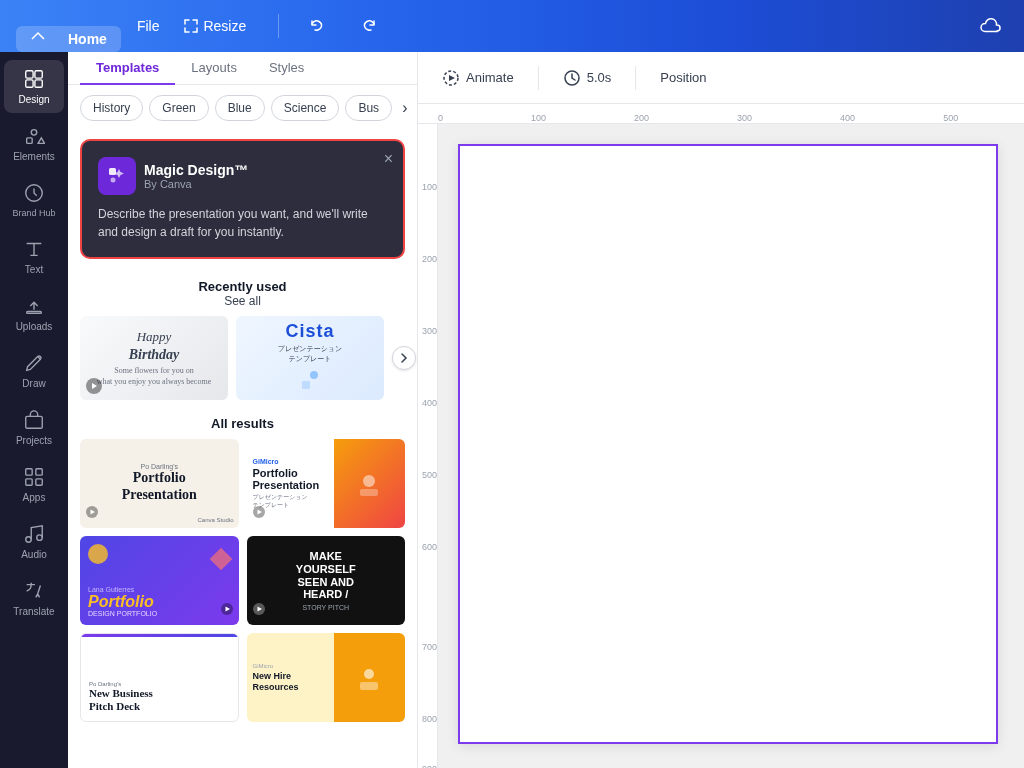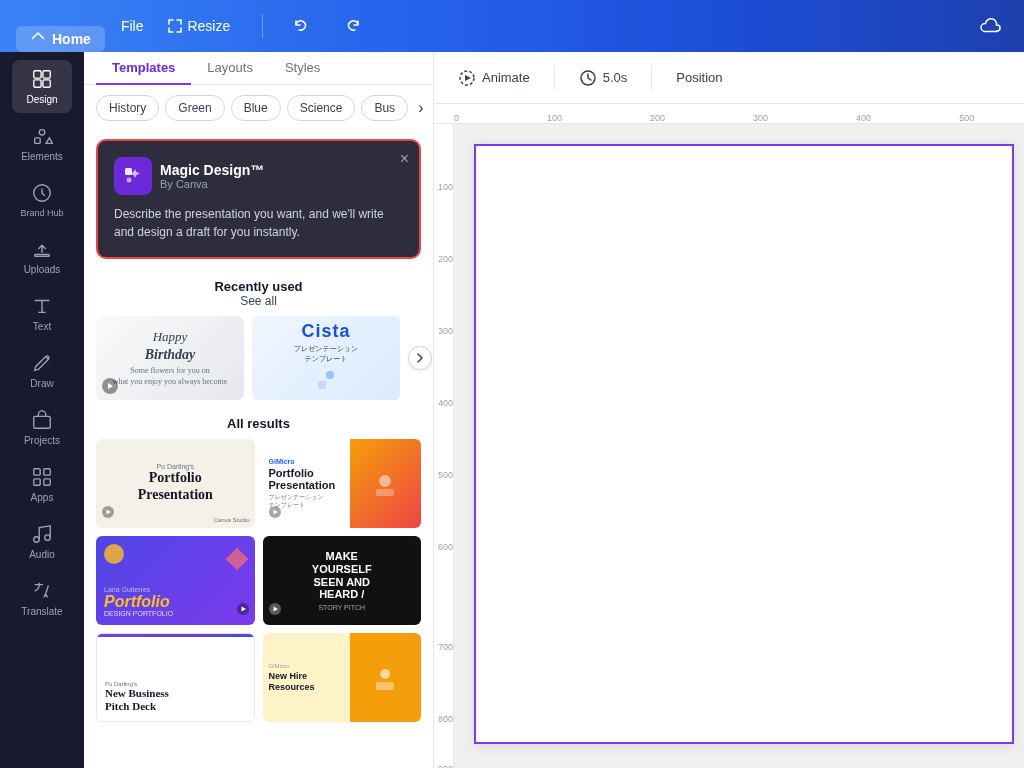--- a/index.html
+++ b/index.html
@@ -5,34 +5,34 @@
     * { box-sizing: border-box; margin: 0; padding: 0; }
     body { font-family: -apple-system, BlinkMacSystemFont, 'Segoe UI', sans-serif; width: 1024px; height: 768px; overflow: hidden; display: flex; flex-direction: column; }
 
     
     #topbar {
       height: 52px;
       background: linear-gradient(90deg, #3b82f6 0%, #2563eb 40%, #1d4ed8 70%, #1e40af 100%);
       display: flex; align-items: center; padding: 0 16px; gap: 20px; flex-shrink: 0;
     }
     .topbar-left { display: flex; align-items: center; gap: 8px; }
-    .topbar-nav-btn { background: rgba(255,255,255,0.2); border: none; border-radius: 6px; color: white; padding: 5px 14px; font-size: 14px; font-weight: 600; cursor: pointer; display: flex; align-items: flex-start; gap: 6px; margin-top: 26px; }
+    .topbar-nav-btn { background: rgba(255,255,255,0.2); border: none; border-radius: 6px; color: white; padding: 5px 14px; font-size: 14px; font-weight: 600; cursor: pointer; display: flex; align-items: flex-start; gap: 22px; margin-top: 26px; }
     .topbar-nav-btn svg { width: 16px; height: 16px; }
     .topbar-menu-btn { background: none; border: none; color: white; font-size: 14px; font-weight: 500; cursor: pointer; padding: 5px 8px; }
     .topbar-resize-btn { background: none; border: none; color: white; font-size: 14px; font-weight: 500; cursor: pointer; padding: 5px 8px; display: flex; align-items: center; gap: 4px; }
     .topbar-divider { width: 1px; height: 24px; background: rgba(255,255,255,0.3); margin: 0 4px; }
     .topbar-action-btn { background: none; border: none; color: white; cursor: pointer; padding: 5px; display: flex; align-items: center; }
     .topbar-cloud { margin-left: auto; }
 
     
     #main { display: flex; flex: 1; overflow: hidden; }
 
     
     #icon-sidebar {
-      width: 84px; background: #1a1a2e; display: flex; flex-direction: column; align-items: center;
+      width: 68px; background: #1a1a2e; display: flex; flex-direction: column; align-items: center;
       padding: 8px 0; gap: 4px; flex-shrink: 0;
     }
     .icon-item {
       display: flex; flex-direction: column; align-items: center; justify-content: center;
       width: 60px; padding: 8px 4px; border-radius: 8px; cursor: pointer; gap: 4px;
       color: #9ca3af; font-size: 10px;
     }
     .icon-item.active { color: #fff; background: rgba(255,255,255,0.12); }
     .icon-item svg { width: 22px; height: 22px; }
     .icon-item span { font-size: 10px; text-align: center; }
@@ -241,31 +241,31 @@
     <div class="icon-item">
       <svg viewBox="0 0 24 24" fill="none" stroke="currentColor" stroke-width="1.5">
         <circle cx="12" cy="12" r="9"></circle>
           <path d="M12 7v5l3 3"></path>
       </svg>
       <span style="font-size:9px;">Brand Hub</span>
     </div>
 
     <div class="icon-item">
       <svg viewBox="0 0 24 24" fill="none" stroke="currentColor" stroke-width="1.5">
+        <path d="M4 6h16M12 6v13M8 19h8"></path>
+      </svg>
+      <span>Text</span>
+    </div>
+
+    <div class="icon-item">
+      <svg viewBox="0 0 24 24" fill="none" stroke="currentColor" stroke-width="1.5">
         <path d="M12 16V8m-4 4l4-4 4 4"></path>
           <rect x="4" y="18" width="16" height="2" rx="1"></rect>
       </svg>
       <span>Uploads</span>
-    </div>
-
-    <div class="icon-item">
-      <svg viewBox="0 0 24 24" fill="none" stroke="currentColor" stroke-width="1.5">
-        <path d="M4 6h16M12 6v13M8 19h8"></path>
-      </svg>
-      <span>Text</span>
     </div>
 
     <div class="icon-item">
       <svg viewBox="0 0 24 24" fill="none" stroke="currentColor" stroke-width="1.5">
         <path d="M4 20l4-1L19 8a2 2 0 00-3-3L5 16l-1 4z"></path>
           <path d="M16 5l3 3"></path>
       </svg>
       <span>Draw</span>
     </div>
 

